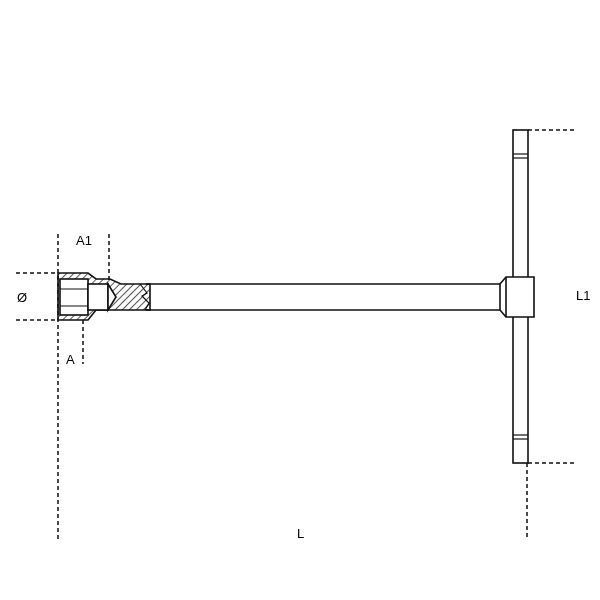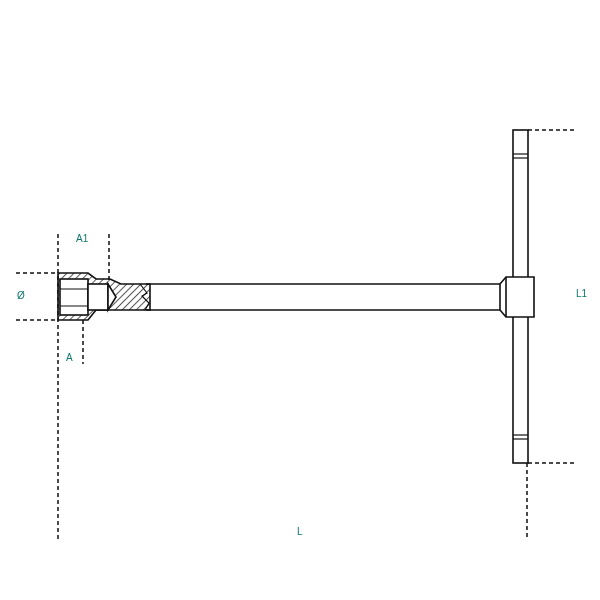--- a/index.html
+++ b/index.html
@@ -1,18 +1,18 @@
 <!DOCTYPE html>
 <html><head>
 <meta charset="utf-8">
 <style>
   html,body{margin:0;padding:0;background:#ffffff;}
   #canvas{position:relative;width:600px;height:600px;background:#ffffff;overflow:hidden;}
   svg{position:absolute;left:0;top:0;}
-  .lbl{position:absolute;font-family:"Liberation Sans",sans-serif;font-size:10px;color:#0f766e;line-height:1;}
+  .lbl{position:absolute;font-family:"Liberation Sans",sans-serif;font-size:13px;color:#000000;line-height:1;}
 </style>
 </head>
 <body>
 
 <div id="canvas">
   <svg width="600" height="600" viewBox="0 0 600 600">
     <defs>
       <pattern id="hatch" patternUnits="userSpaceOnUse" width="5" height="5" patternTransform="rotate(45)">
         <line x1="0" y1="0" x2="0" y2="5" stroke="#111" stroke-width="1.4"></line>
       </pattern>

